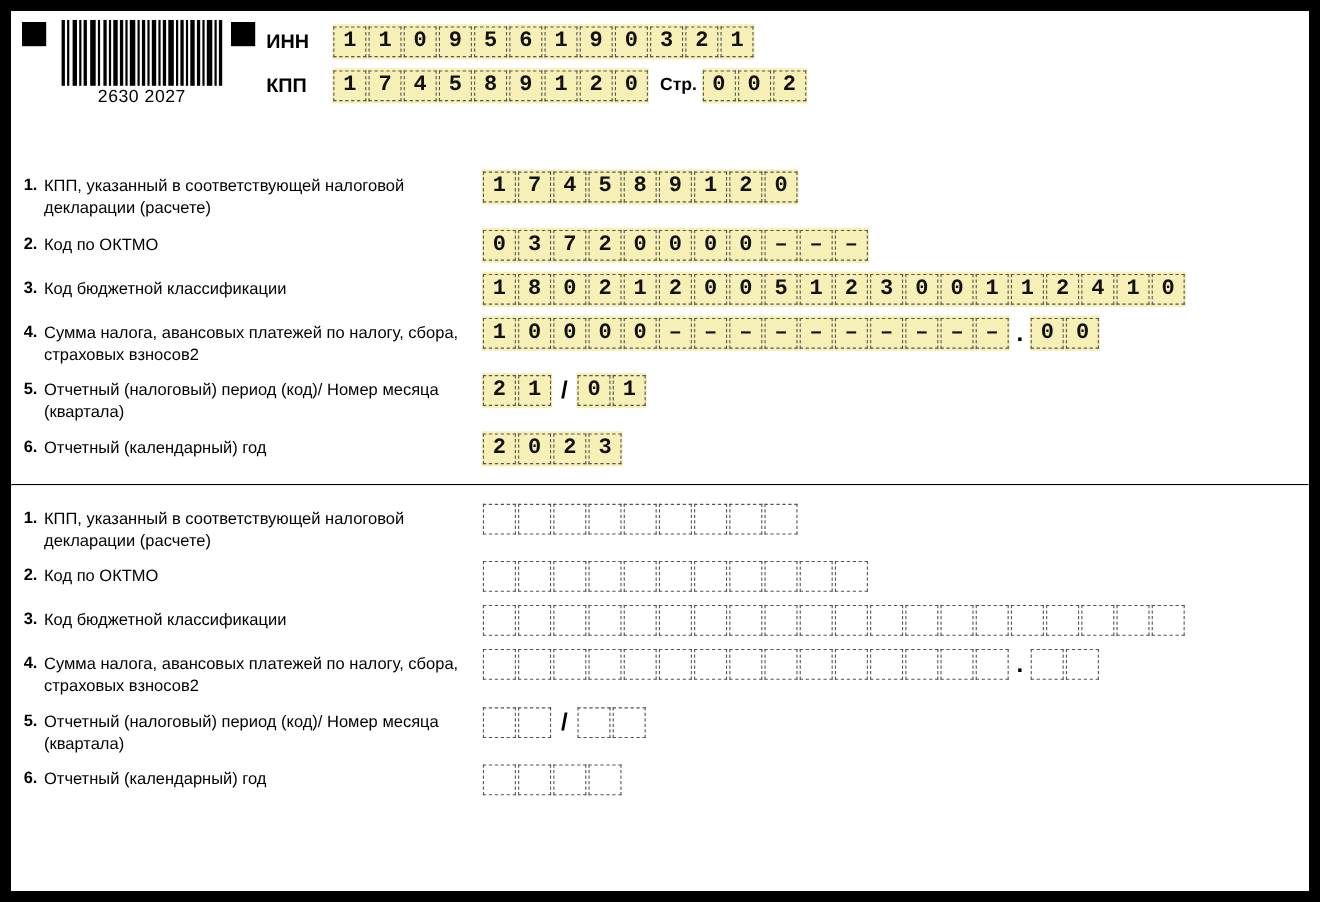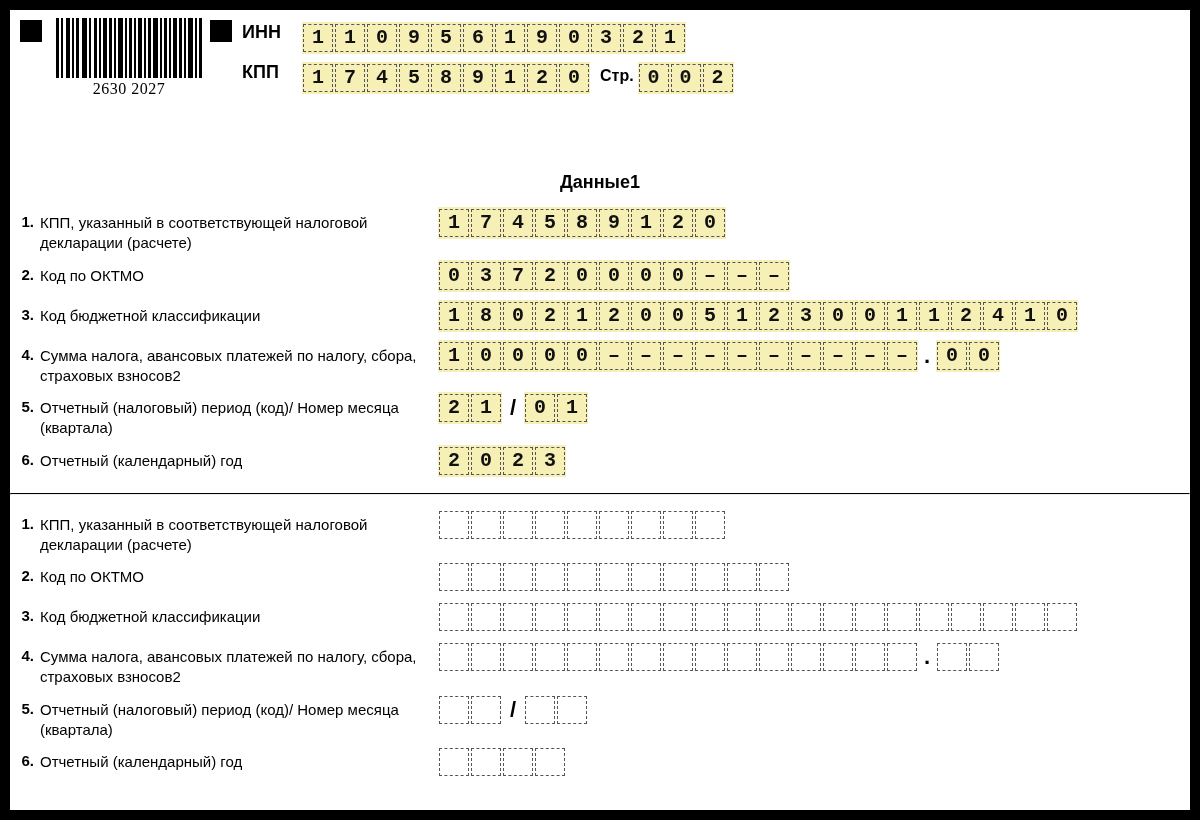--- a/index.html
+++ b/index.html
@@ -30,31 +30,32 @@
   .barcode {
     position: absolute;
     top: 8px;
     left: 44px;
     width: 150px;
   }
   .barcode svg { display: block; }
   .barcode-text {
     text-align: center;
     font-size: 16px;
-    font-family: Liberation Serif, serif;
+    font-family: Liberation Sans, sans-serif;
     margin-top: 0px;
     letter-spacing: 0.5px;
   }
   .header-codes {
     position: absolute;
     top: 12px;
     left: 232px;
   }
   .hrow {
     display: flex;
+    align-items: center;
     margin-bottom: 8px;
   }
   .hlabel {
     font-weight: bold;
     font-size: 18px;
     width: 60px;
     text-align: left;
   }
   .cells {
     display: flex;
@@ -220,21 +221,20 @@
       <div class="page-label">Стр.</div>
       <div class="cells">
           <div class="cell">0</div>
           <div class="cell">0</div>
           <div class="cell">2</div>
         </div>
     </div>
   </div>
 
   <div class="body">
-    <div class="section-title">Данные1</div>
 
     <div class="block">
       <div class="line">
         <div class="num">1.</div>
         <div class="desc">КПП, указанный в соответствующей налоговой декларации (расчете)</div>
         <div class="valcol">
             <div class="cells">
               <div class="cell">1</div>
               <div class="cell">7</div>
               <div class="cell">4</div>

